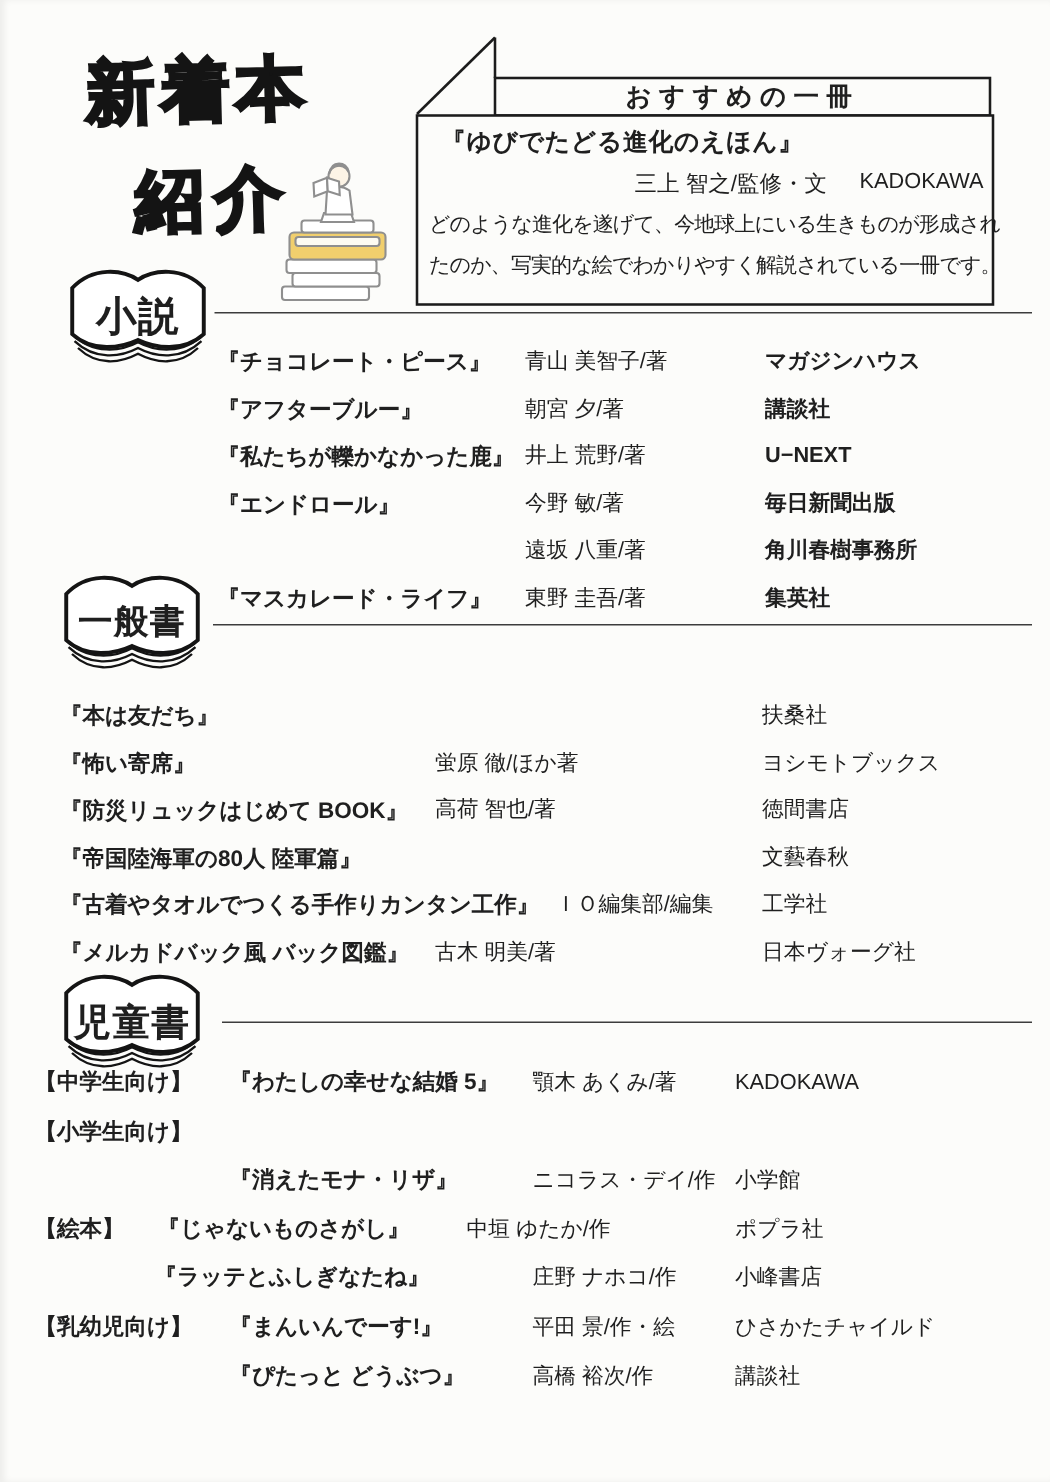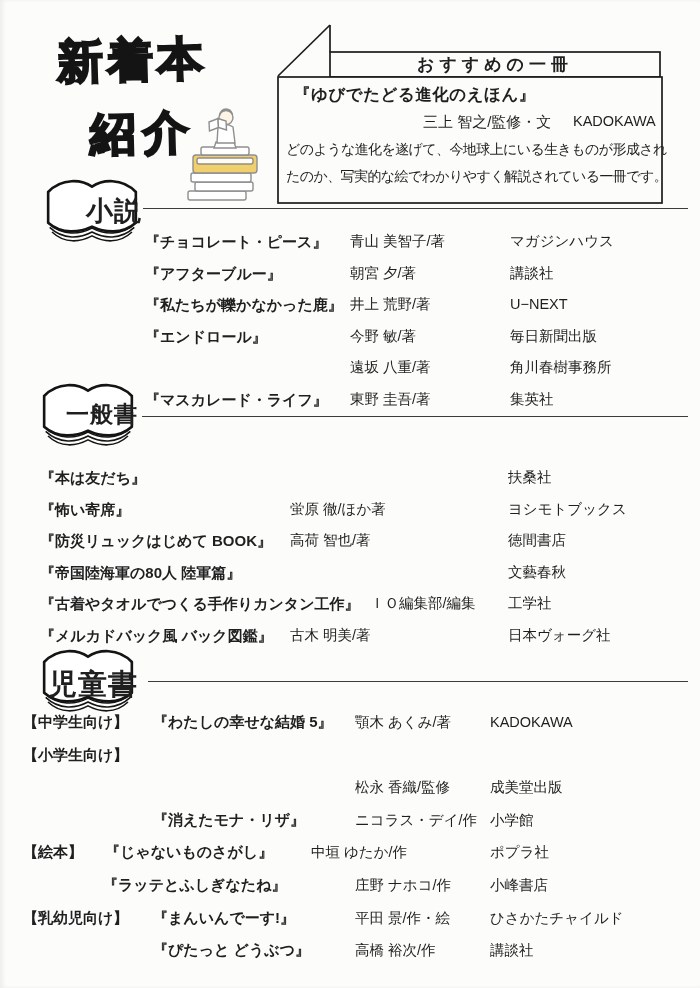--- a/index.html
+++ b/index.html
@@ -21,43 +21,43 @@
   .reco-banner{left:330px; top:53px; width:330px; height:24px; line-height:24px; text-align:center; font-size:17px; letter-spacing:5px; font-weight:bold;}
   .reco-title{left:294px; top:84px; font-size:16.5px; font-weight:bold; letter-spacing:0.5px;}
   .reco-credit{left:423px; top:113px; font-size:15px;}
   .reco-pub{left:573px; top:113px; font-size:14.5px;}
   .reco-d1{left:286px; top:141px; font-size:14px; letter-spacing:-0.6px;}
   .reco-d2{left:286px; top:168px; font-size:14px; letter-spacing:-0.6px;}
 
   
   .book-badge{position:absolute; width:100px; height:84px;}
   .book-badge svg{position:absolute; left:0; top:0; width:100%; height:100%;}
-  .book-badge .lbl{position:absolute; left:0; right:0; top:25px; text-align:right; font-weight:bold; letter-spacing:1px;}
+  .book-badge .lbl{position:absolute; left:0; right:0; top:25px; text-align:center; font-weight:bold; letter-spacing:1px;}
   .badge-novel{left:42px; top:170px;}
   .badge-novel .lbl{font-size:27px; top:23px;}
   .badge-general{left:38px; top:374px;}
   .badge-general .lbl{font-size:23px;}
   .badge-child{left:38px; top:640px;}
-  .badge-child .lbl{font-size:29px;}
+  .badge-child .lbl{font-size:25px;}
 
   .rule{position:absolute; border-top:1.6px solid #3c3c3c; height:0;}
   .rule1{left:143px; top:208px; width:545px;}
   .rule2{left:142px; top:416px; width:546px;}
   .rule3{left:148px; top:681px; width:540px;}
 
   
   .list{position:absolute;}
   .row{position:relative; height:31.5px;}
   .row > span{position:absolute; top:0; line-height:31.5px; white-space:nowrap;}
   .t{font-weight:bold; font-size:15px;}
   .a,.p{font-size:14.5px;}
   .cat{font-weight:bold; font-size:15px;}
 
   .s1{left:145px; top:226px; width:545px;}
-  .s1 .t{left:0;} .s1 .a{left:205px;} .s1 .p{left:365px;}
+  .s1 .t{left:0;} .s1 .a{left:205px;} .s1 .p{left:365px;font-weight:bold;}
 
   .s2{left:40px; top:462px; width:650px;}
   .s2 .t{left:0;} .s2 .a{left:250px;} .s2 .p{left:468px;}
   .s2 .row.wide .a{left:330px;}
 
   .s3{left:23px; top:706px; width:650px;}
   .s3 .row{height:32.6px;}
   .s3 .row > span{line-height:32.6px;}
   .s3 .cat{left:0;} .s3 .t{left:130px;} .s3 .a{left:332px;} .s3 .p{left:467px;}
   .s3 .row.ehon .t{left:82px;} .s3 .row.ehon .a{left:288px;}
@@ -212,26 +212,20 @@
       <span class="a">顎木 あくみ/著</span>
       <span class="p">KADOKAWA</span>
     </div>
     <div class="row">
       <span class="cat">【小学生向け】</span>
       <span class="a"></span>
       <span class="p"></span>
     </div>
     <div class="row">
       <span class="cat"></span>
-      <span class="t"></span>
-      <span class="a">松永 香織/監修</span>
-      <span class="p">成美堂出版</span>
-    </div>
-    <div class="row">
-      <span class="cat"></span>
       <span class="t">『消えたモナ・リザ』</span>
       <span class="a">ニコラス・デイ/作</span>
       <span class="p">小学館</span>
     </div>
     <div class="row ehon">
       <span class="cat">【絵本】</span>
       <span class="t">『じゃないものさがし』</span>
       <span class="a">中垣 ゆたか/作</span>
       <span class="p">ポプラ社</span>
     </div>

